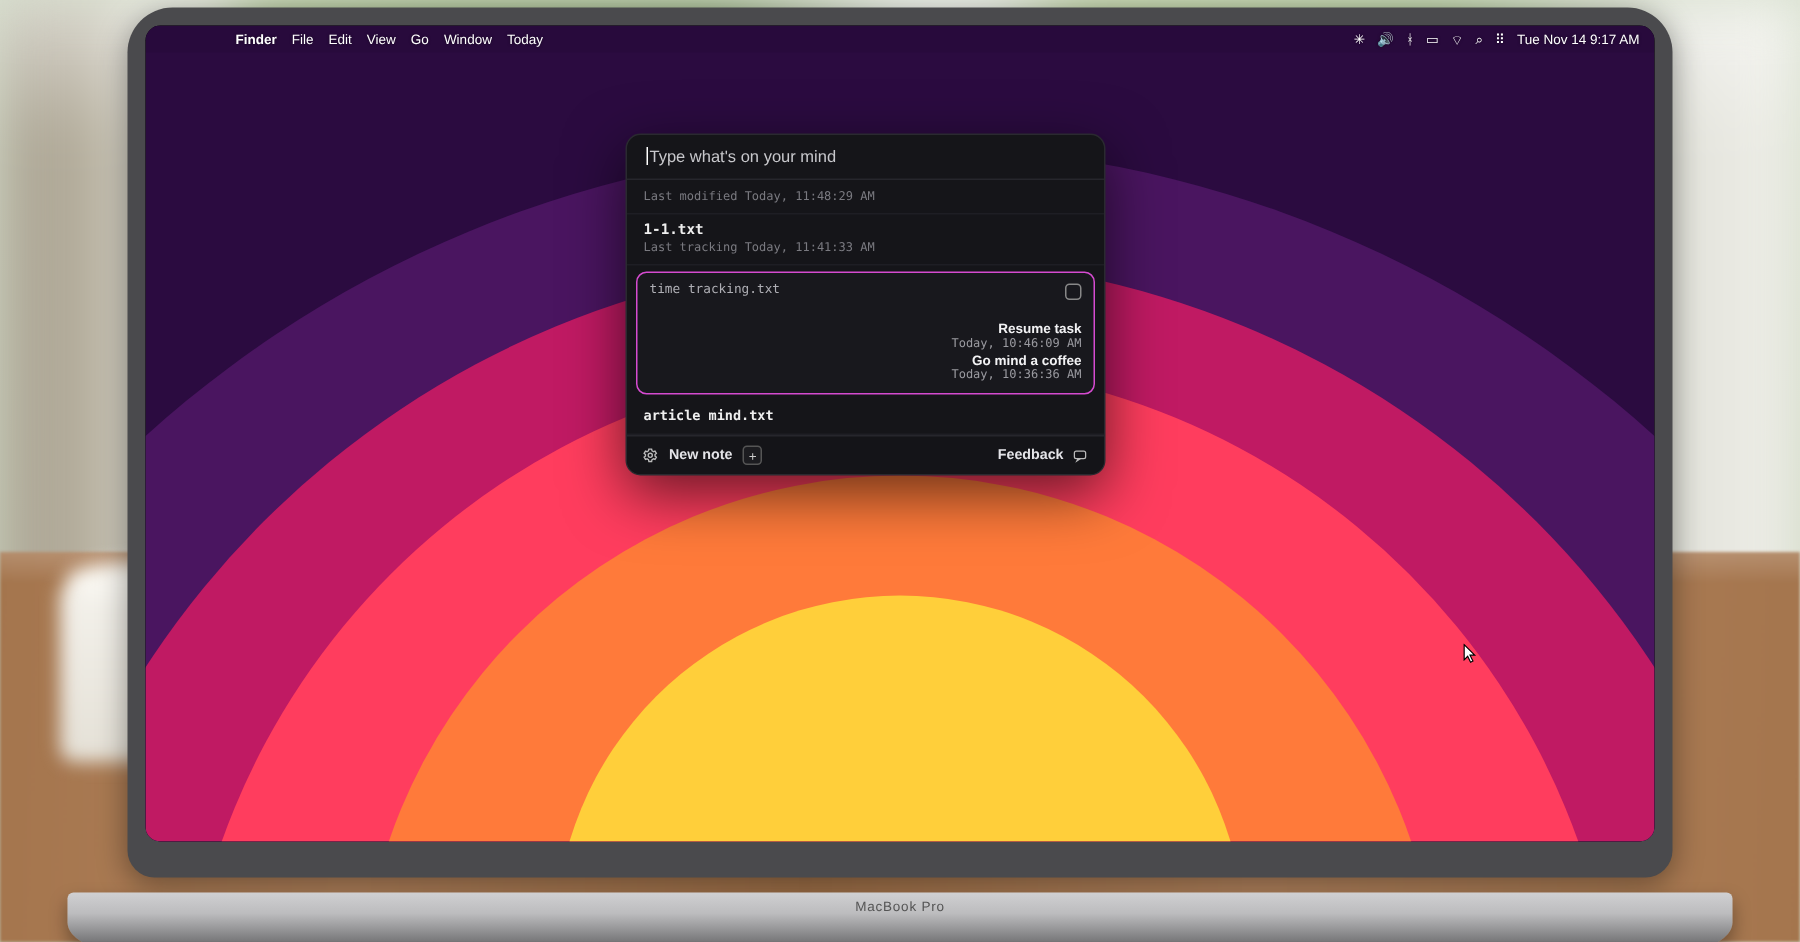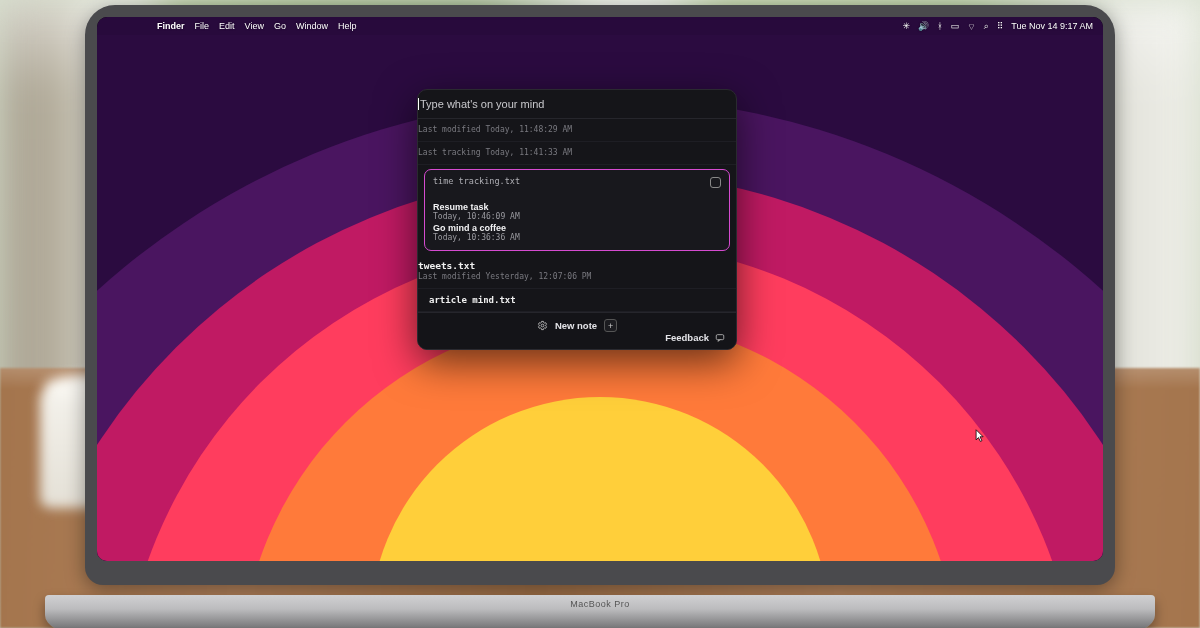--- a/index.html
+++ b/index.html
@@ -133,64 +133,63 @@
     width: 320px;
     background: #151519;
     border: 1px solid #2a2a30;
     border-radius: 10px;
     box-shadow: 0 12px 40px rgba(0,0,0,0.6);
     color: #ddd;
     font-size: 9px;
     overflow:hidden;
   }
   .panel .search {
-    padding: 8px 0;
+    padding: 8px 13px;
     font-size: 11px;
     color: #c8c8cc;
     border-bottom: 1px solid #26262c;
     position:relative;
   }
   .panel .search .caret {
     display:inline-block; width:1px; height:12px; background:#fff;
     margin-right:1px; vertical-align:-2px;
     animation: blink 1s steps(1) infinite;
   }
   @keyframes blink { 50% { opacity:0; } }
 
   .panel .list { max-height: 238px; }
-  .row { padding: 5px 0 7px; border-bottom: 1px solid #1e1e24; }
+  .row { padding: 5px 11px 7px; border-bottom: 1px solid #1e1e24; }
   .row .title { color:#efefef; font-weight:600; font-size:9.5px; font-family: ui-monospace, Menlo, monospace; }
   .row .sub   { color:#7a7a80; font-size:8px; font-family: ui-monospace, Menlo, monospace; margin-top:1px; }
 
   .row.selected {
     margin: 4px 6px;
     padding: 6px 8px 8px;
     border: 1.5px solid #d54bd0;
     border-radius: 7px;
     background: #18181d;
     position:relative;
   }
   .row.selected .file { color:#aeaeb4; font-size:8.5px; font-family: ui-monospace, Menlo, monospace; margin-bottom:16px;}
   .row.selected .pin {
     position:absolute; right:8px; top:7px;
     width:11px; height:11px; border:1px solid #888; border-radius:3px;
   }
-  .row.selected .entry { margin-top:2px; }
+  .row.selected .entry { margin-top:2px;text-align:right; }
   .row.selected .entry .etitle { color:#f2f2f4; font-weight:700; font-size:9px; }
   .row.selected .entry .etime  { color:#9a9aa0; font-size:8px; font-family: ui-monospace, Menlo, monospace; }
 
   .row.compact { padding:6px 11px; }
   .row.compact .title { font-size:9px; }
 
   .panel .footer {
     display:flex; align-items:center;
     padding: 6px 10px;
     border-top: 1px solid #26262c;
     background:#141418;
-    flex-direction:column;
   }
   .panel .footer .left { display:flex; align-items:center; gap:7px; }
   .panel .footer .gear { width:11px; height:11px; display:inline-block; }
   .panel .footer .kbd {
     display:inline-flex; align-items:center; justify-content:center;
     width:13px; height:13px; border:1px solid #555; border-radius:3px;
     font-size:9px; color:#ccc; background:#1c1c20;
   }
   .panel .footer .label { color:#e4e4e8; font-weight:600; font-size:9.5px; }
   .panel .footer .right { margin-left:auto; display:flex; align-items:flex-end; gap:5px; }
@@ -218,21 +217,21 @@
 
         <div class="menubar">
           <div class="left">
             <span class="apple"></span>
             <span class="app">Finder</span>
             <span>File</span>
             <span>Edit</span>
             <span>View</span>
             <span>Go</span>
             <span>Window</span>
-            <span>Help</span>
+            <span>Today</span>
           </div>
           <div class="right">
             <span>✳︎</span>
             <span>🔊</span>
             <span>ᚼ</span>
             <span>▭</span>
             <span>⌔</span>
             <span>⌕</span>
             <span>⠿</span>
             <span>Tue Nov 14  9:17 AM</span>
@@ -243,40 +242,37 @@
           <div class="search">
             <span class="caret"></span><span>Type what's on your mind</span>
           </div>
           <div class="list">
 
             <div class="row">
               <div class="sub">Last modified Today, 11:48:29 AM</div>
             </div>
 
             <div class="row">
+              <div class="title">1-1.txt</div>
               <div class="sub">Last tracking Today, 11:41:33 AM</div>
             </div>
 
             <div class="row selected">
               <div class="file">time tracking.txt</div>
               <span class="pin"></span>
               <div class="entry">
                 <div class="etitle">Resume task</div>
                 <div class="etime">Today, 10:46:09 AM</div>
               </div>
               <div class="entry">
                 <div class="etitle">Go mind a coffee</div>
                 <div class="etime">Today, 10:36:36 AM</div>
               </div>
             </div>
 
-            <div class="row">
-              <div class="title">tweets.txt</div>
-              <div class="sub">Last modified Yesterday, 12:07:06 PM</div>
-            </div>
 
             <div class="row compact">
               <div class="title">article mind.txt</div>
             </div>
 
           </div>
 
           <div class="footer">
             <div class="left">
               <span class="gear">

